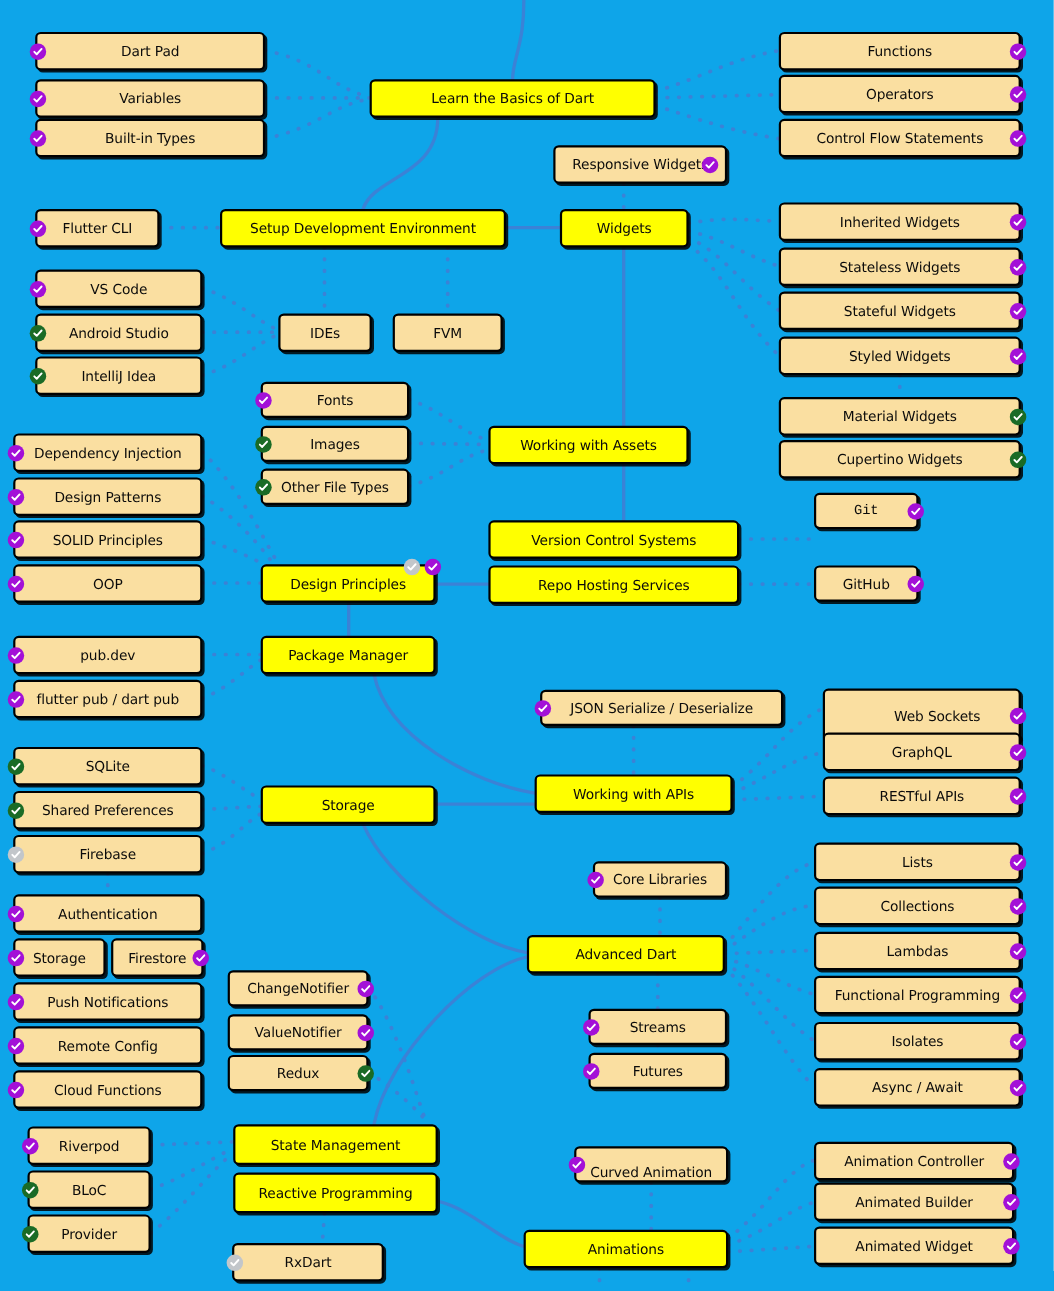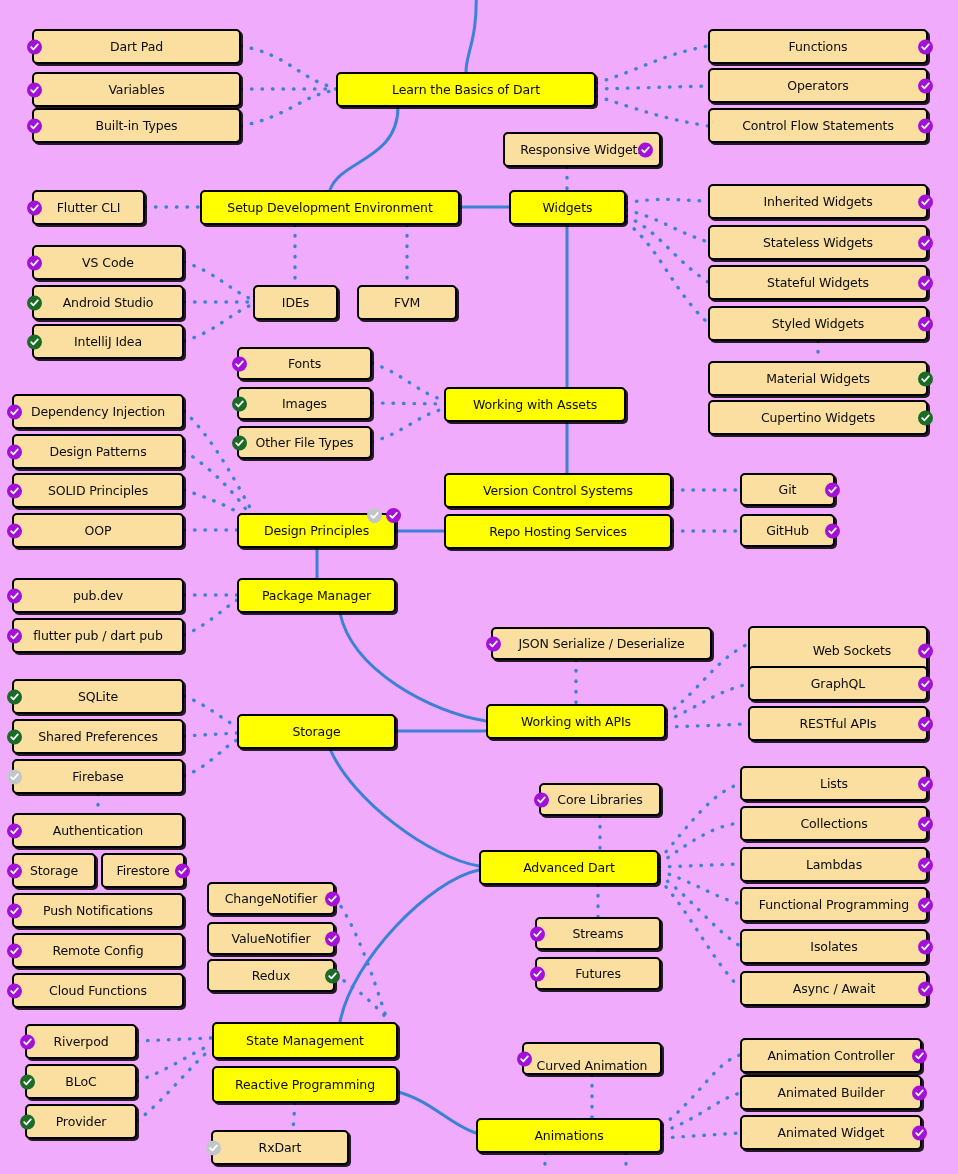--- a/index.html
+++ b/index.html
@@ -8,21 +8,21 @@
     margin: 0; padding: 0;
     background: #f7f8fb;
   }
   body {
     font-family: "DejaVu Sans", "Liberation Sans", sans-serif;
   }
   #canvas {
     position: relative;
     width: 958px;
     height: 1174px;
-    background: #f0abfc;
+    background: #0ea5e9;
     overflow: hidden;
   }
   #edges {
     position: absolute;
     left: 0; top: 0;
     width: 958px; height: 1174px;
     pointer-events: none;
   }
   .node {
     position: absolute;
@@ -364,21 +364,21 @@
           <path d="M1.6 6.2 L4.5 9.1 L10.4 2.6" fill="none" stroke="#ffffff" stroke-width="2.3" stroke-linecap="round" stroke-linejoin="round"></path>
         </svg>
       </span>
     </div>
     <div class="node primary" style="left: 444px; top: 473px; width: 228px; height: 35px;">
       <span>Version Control Systems</span>
     </div>
     <div class="node primary" style="left: 444px; top: 514px; width: 228px; height: 35px;">
       <span>Repo Hosting Services</span>
     </div>
-    <div class="node secondary" style="left: 740px; top: 473px; width: 95px; height: 33px;">
+    <div class="node secondary" style="left: 740px; top: 448px; width: 95px; height: 33px; font-family: Liberation Mono, monospace;">
       <span>Git</span>
       <span class="badge purple right">
         <svg width="9" height="9" viewBox="0 0 12 12">
           <path d="M1.6 6.2 L4.5 9.1 L10.4 2.6" fill="none" stroke="#ffffff" stroke-width="2.3" stroke-linecap="round" stroke-linejoin="round"></path>
         </svg>
       </span>
     </div>
     <div class="node secondary" style="left: 740px; top: 514px; width: 95px; height: 33px;">
       <span>GitHub</span>
       <span class="badge purple right">

